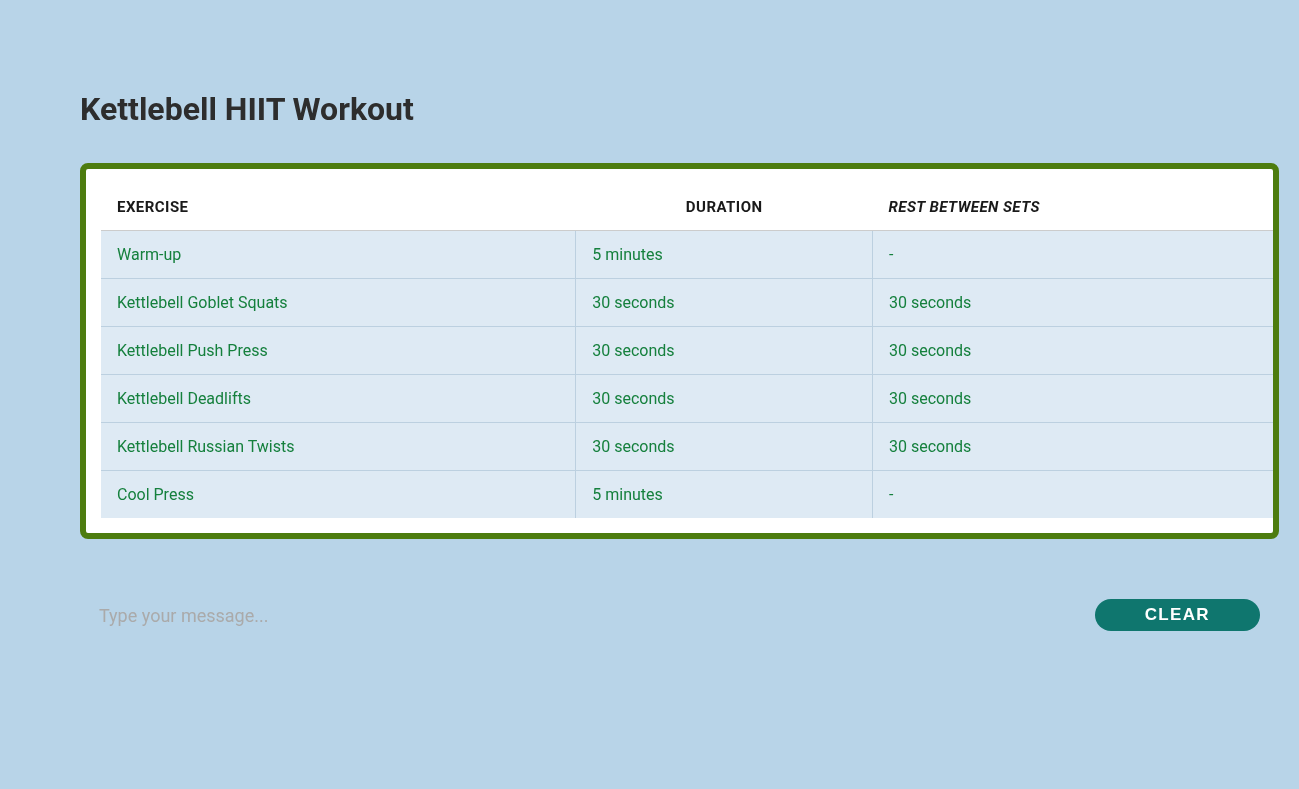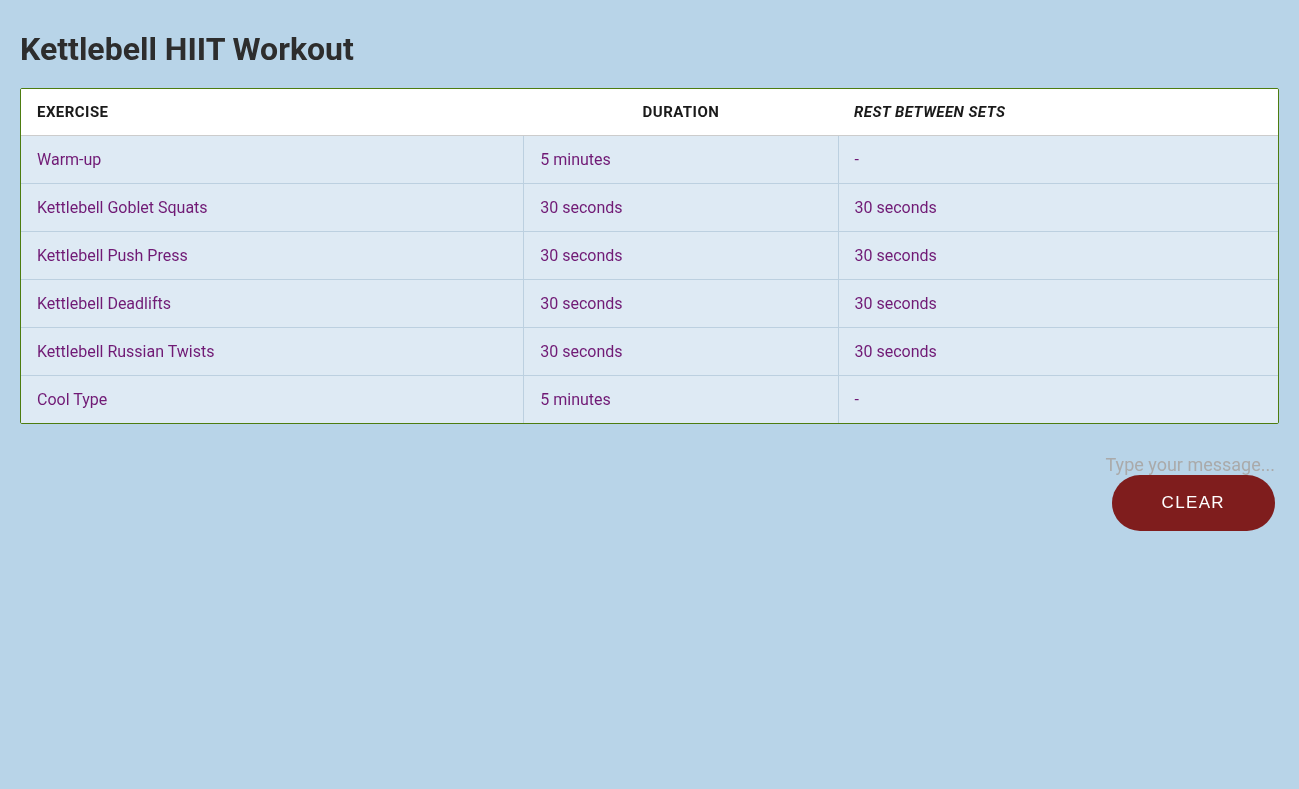--- a/index.html
+++ b/index.html
@@ -1,17 +1,17 @@
 <!DOCTYPE html>
 <html><head>
   <meta charset="utf-8">
   <style>
     * {
       box-sizing: border-box;
-      margin: 0;
+      margin: 15px;
       padding: 0;
     }
 
     body {
       width: 1299px;
       height: 789px;
       background-color: #b8d4e8;
       font-family: -apple-system, BlinkMacSystemFont, 'Segoe UI', Roboto, sans-serif;
       display: flex;
       align-items: flex-start;
@@ -30,22 +30,22 @@
 
     .page-title {
       font-size: 32px;
       font-weight: 700;
       color: #2d2d2d;
       margin-bottom: 20px;
     }
 
     .table-wrapper {
       background-color: #fff;
-      border: 1px solid #4d7c0f;
-      border-radius: 2px;
+      border: 6px solid #4d7c0f;
+      border-radius: 8px;
       overflow: hidden;
     }
 
     table {
       width: 100%;
       border-collapse: collapse;
     }
 
     thead tr {
       background-color: #fff;
@@ -81,51 +81,50 @@
       border-bottom: 1px solid #bcd0e0;
     }
 
     tbody tr:last-child {
       border-bottom: none;
     }
 
     tbody td {
       padding: 14px 16px;
       font-size: 16px;
-      color: #701a75;
+      color: #15803d;
       border-right: 1px solid #bcd0e0;
     }
 
     tbody td:last-child {
       border-right: none;
     }
 
     .bottom-bar {
       display: flex;
-      align-items: flex-end;
+      align-items: center;
       justify-content: space-between;
       margin-top: 30px;
       padding: 0 4px;
-      flex-direction: column;
     }
 
     .message-input-area {
       font-size: 18px;
       color: #aaa;
       font-style: normal;
     }
 
     .clear-button {
-      background-color: #7f1d1d;
+      background-color: #0f766e;
       color: #fff;
       border: none;
       border-radius: 30px;
-      padding: 18px 50px;
+      padding: 6px 50px;
       font-size: 17px;
-      font-weight: 400;
+      font-weight: 700;
       letter-spacing: 0.08em;
       cursor: pointer;
       text-transform: uppercase;
     }
   </style>
 </head>
 <body>
 
 <div class="container">
   <h1 class="page-title">Kettlebell HIIT Workout</h1>
@@ -159,21 +158,21 @@
             <td>Kettlebell Deadlifts</td>
             <td>30 seconds</td>
             <td>30 seconds</td>
           </tr>
           <tr>
             <td>Kettlebell Russian Twists</td>
             <td>30 seconds</td>
             <td>30 seconds</td>
           </tr>
           <tr>
-            <td>Cool Type</td>
+            <td>Cool Press</td>
             <td>5 minutes</td>
             <td>-</td>
           </tr>
         </tbody>
     </table>
   </div>
 
   <div class="bottom-bar">
     <span class="message-input-area">Type your message...</span>
     <button class="clear-button">CLEAR</button>

